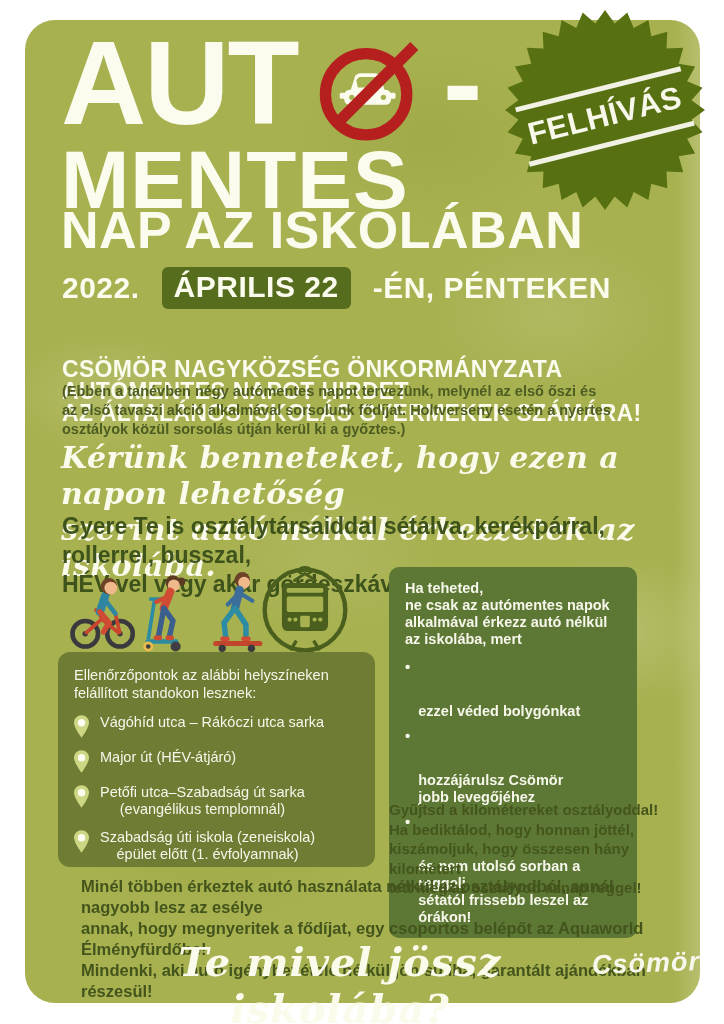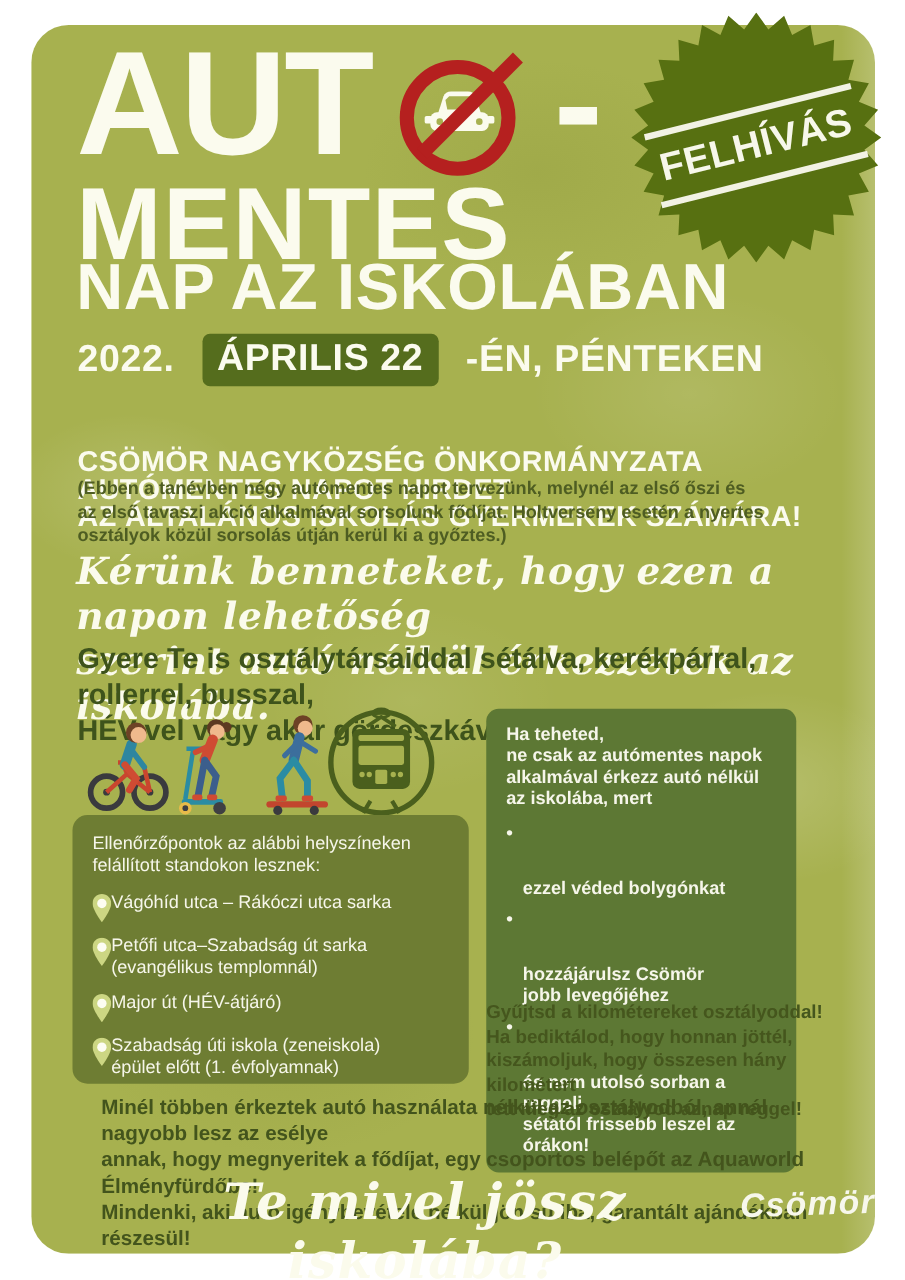--- a/index.html
+++ b/index.html
@@ -58,21 +58,21 @@
 
   
   .kids { position:absolute; left:32px; top:548px; width:230px; height:84px; }
   .tram { position:absolute; left:232px; top:542px; width:96px; height:96px; }
 
   
   .checkpoints { position:absolute; left:33px; top:632px; width:317px; min-height:211px;
     background:#6e7d33; border-radius:12px; padding:15px 14px 4px 16px; color:#f6f6ea; }
   .checkpoints-heading { font-size:14.5px; line-height:17.5px; white-space:pre-line; }
   .checkpoint-list { margin-top:12px; display:flex; flex-direction:column; gap:11px; }
-  .checkpoint-item { display:flex; align-items:flex-start; }
+  .checkpoint-item { display:flex; gap:11px; align-items:flex-start;text-align:center; }
   .checkpoint-item svg { flex-shrink:0; margin-top:1px; }
   .checkpoint-text { font-size:14.5px; line-height:17px; white-space:pre-line; }
 
   
   .benefits { position:absolute; left:364px; top:547px; width:248px; min-height:197px;
     background:#5d7834; border-radius:10px; padding:13px 14px 12px 16px; color:#f6f6ea; }
   .benefits-heading { font-size:14.5px; line-height:17px; font-weight:bold; white-space:pre-line; }
   .benefit-list { margin-top:10px; display:flex; flex-direction:column; gap:7px; }
   .benefit-item { display:flex; gap:8px; align-items:flex-start; font-weight:bold; }
   .benefit-bullet { font-size:15px; line-height:17px; }
@@ -215,29 +215,29 @@
               <path d="M9 0 C14 0 18 4 18 9 C18 15 9 27 9 27 C9 27 0 15 0 9 C0 4 4 0 9 0 Z" fill="#ccd683"></path>
               <circle cx="9" cy="9" r="4.5" fill="#fdfdf2"></circle>
             </svg>
           <span class="checkpoint-text">Vágóhíd utca – Rákóczi utca sarka</span>
         </div>
         <div class="checkpoint-item">
           <svg width="15" height="23" viewBox="0 0 18 27">
               <path d="M9 0 C14 0 18 4 18 9 C18 15 9 27 9 27 C9 27 0 15 0 9 C0 4 4 0 9 0 Z" fill="#ccd683"></path>
               <circle cx="9" cy="9" r="4.5" fill="#fdfdf2"></circle>
             </svg>
+          <span class="checkpoint-text">Major út (HÉV-átjáró)</span>
+        </div>
+        <div class="checkpoint-item">
+          <svg width="15" height="23" viewBox="0 0 18 27">
+              <path d="M9 0 C14 0 18 4 18 9 C18 15 9 27 9 27 C9 27 0 15 0 9 C0 4 4 0 9 0 Z" fill="#ccd683"></path>
+              <circle cx="9" cy="9" r="4.5" fill="#fdfdf2"></circle>
+            </svg>
           <span class="checkpoint-text">Petőfi utca–Szabadság út sarka
 (evangélikus templomnál)</span>
-        </div>
-        <div class="checkpoint-item">
-          <svg width="15" height="23" viewBox="0 0 18 27">
-              <path d="M9 0 C14 0 18 4 18 9 C18 15 9 27 9 27 C9 27 0 15 0 9 C0 4 4 0 9 0 Z" fill="#ccd683"></path>
-              <circle cx="9" cy="9" r="4.5" fill="#fdfdf2"></circle>
-            </svg>
-          <span class="checkpoint-text">Major út (HÉV-átjáró)</span>
         </div>
         <div class="checkpoint-item">
           <svg width="15" height="23" viewBox="0 0 18 27">
               <path d="M9 0 C14 0 18 4 18 9 C18 15 9 27 9 27 C9 27 0 15 0 9 C0 4 4 0 9 0 Z" fill="#ccd683"></path>
               <circle cx="9" cy="9" r="4.5" fill="#fdfdf2"></circle>
             </svg>
           <span class="checkpoint-text">Szabadság úti iskola (zeneiskola)
 épület előtt (1. évfolyamnak)</span>
         </div>
       </div>

